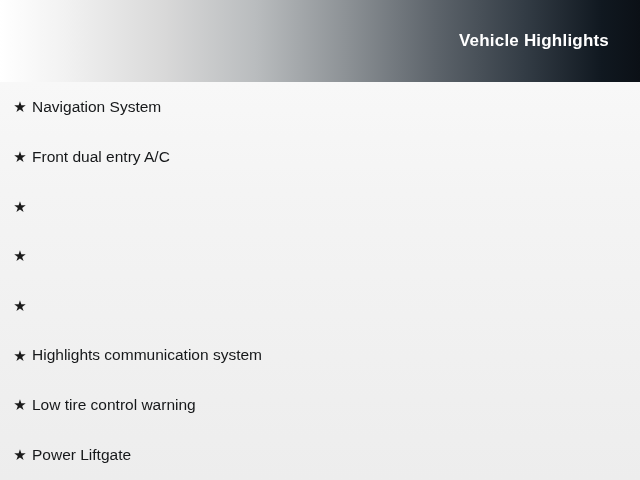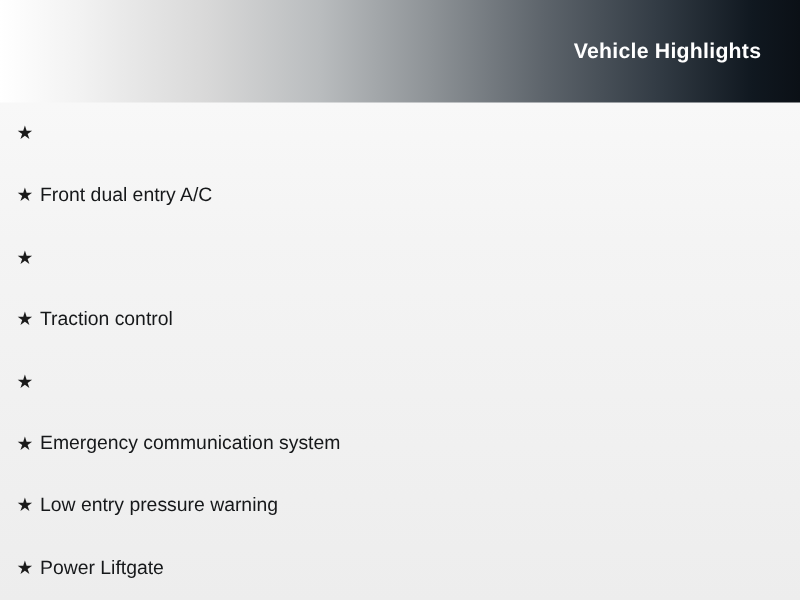--- a/index.html
+++ b/index.html
@@ -76,48 +76,48 @@
 <div class="page">
 
   <div class="header">
     <div class="header-title">Vehicle Highlights</div>
   </div>
 
   <div class="list">
 
     <div class="list-item">
       <span class="bullet">★</span>
+      <span class="item-label">Navigation System</span>
     </div>
 
     <div class="list-item">
       <span class="bullet">★</span>
       <span class="item-label">Front dual entry A/C</span>
     </div>
 
     <div class="list-item">
       <span class="bullet">★</span>
     </div>
 
     <div class="list-item">
       <span class="bullet">★</span>
-      <span class="item-label">Traction control</span>
     </div>
 
     <div class="list-item">
       <span class="bullet">★</span>
     </div>
 
     <div class="list-item">
       <span class="bullet">★</span>
-      <span class="item-label">Emergency communication system</span>
+      <span class="item-label">Highlights communication system</span>
     </div>
 
     <div class="list-item">
       <span class="bullet">★</span>
-      <span class="item-label">Low entry pressure warning</span>
+      <span class="item-label">Low tire control warning</span>
     </div>
 
     <div class="list-item">
       <span class="bullet">★</span>
       <span class="item-label">Power Liftgate</span>
     </div>
 
   </div>
 </div>
 

